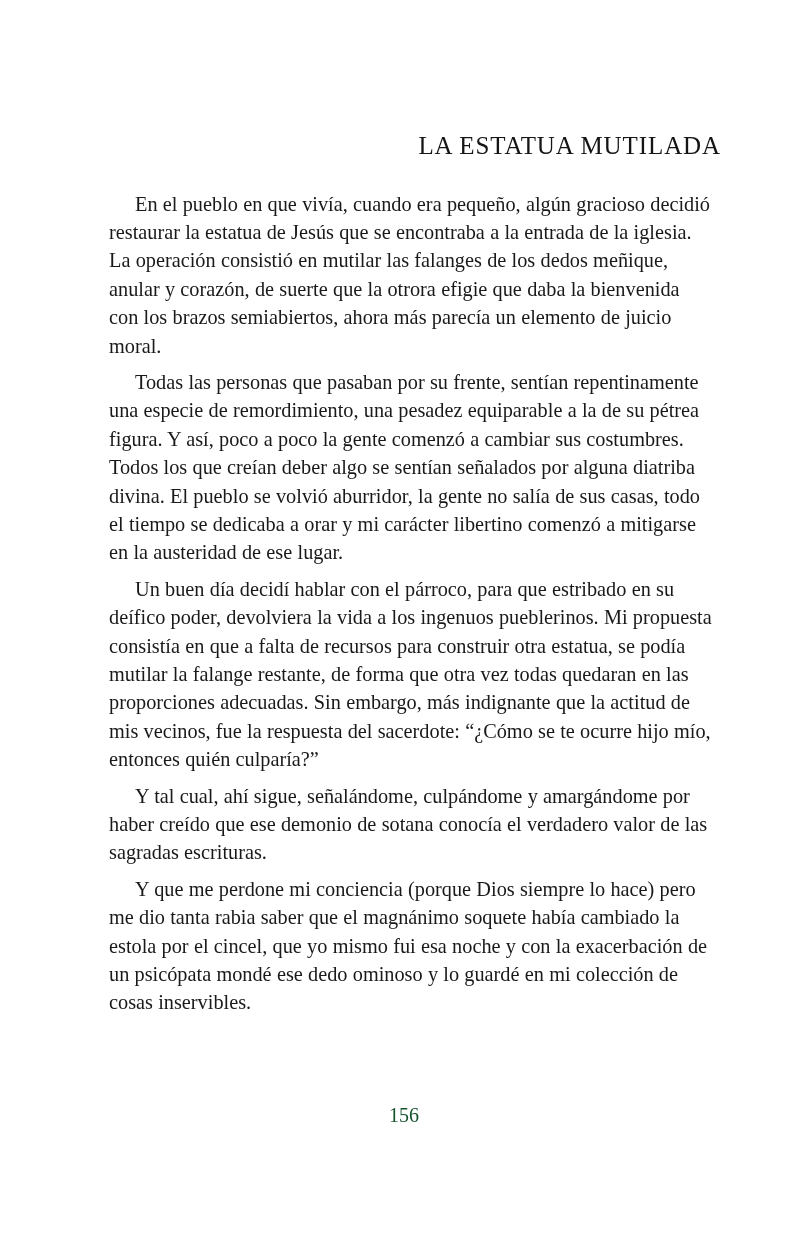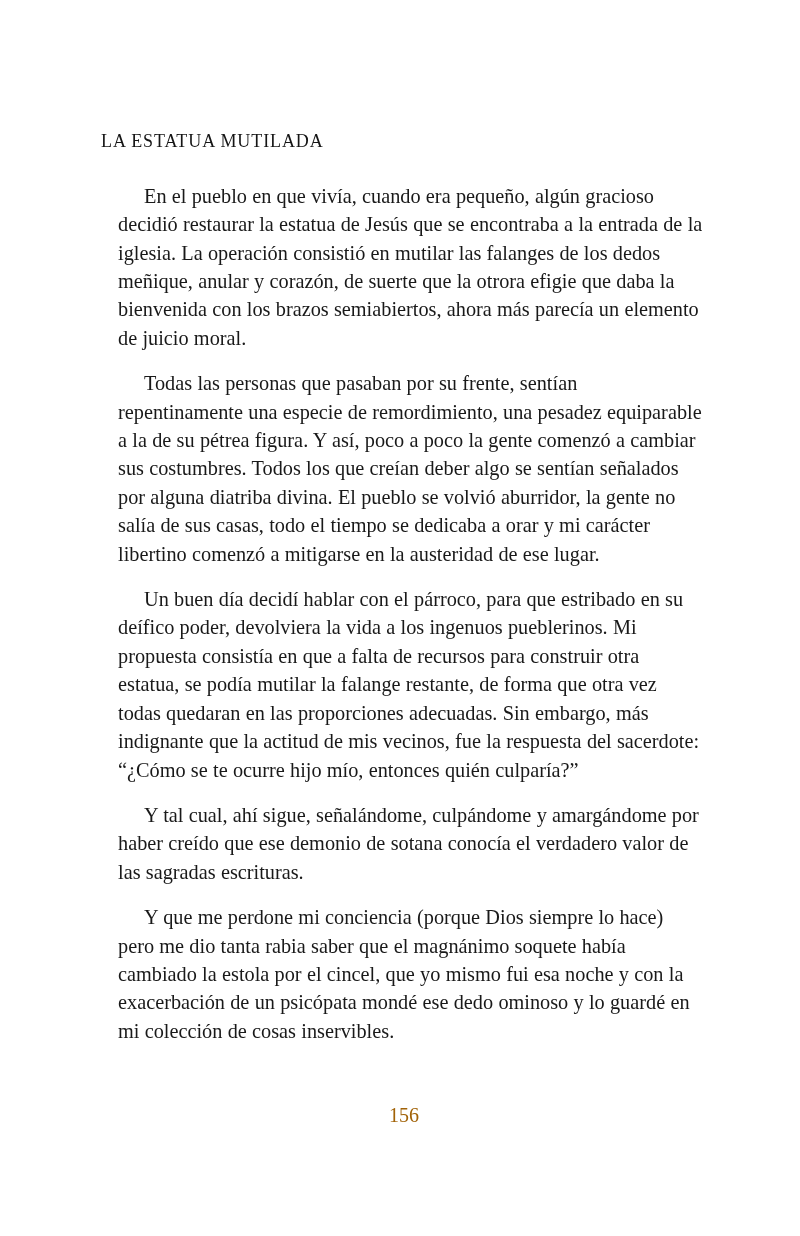--- a/index.html
+++ b/index.html
@@ -20,51 +20,51 @@
     overflow: hidden;
     box-sizing: border-box;
   }
   .content {
     position: absolute;
     left: 101px;
     top: 132px;
     width: 620px;
   }
   .chapter-title {
-    font-size: 18px;
+    font-size: 25px;
     letter-spacing: 0.9px;
-    text-align: left;
+    text-align: right;
     font-weight: 400;
     color: #151515;
     margin: 0 0 30px 0;
     text-transform: uppercase;
     line-height: 1.1;
   }
   .body-text {
     font-size: 20.3px;
     line-height: 28.4px;
     text-align: left;
     color: #191919;
     margin: 0;
     -webkit-font-smoothing: antialiased;
   }
   .body-text p {
-    margin: 17px;
+    margin: 8px;
     text-indent: 26px;
     hyphens: none;
     word-spacing: 0.2px;
   }
   .page-number {
     position: absolute;
     left: 8px;
     right: 0;
     top: 1105px;
     text-align: center;
     font-size: 20px;
-    color: #a16207;
+    color: #14532d;
     line-height: 1;
   }
 </style>
 </head>
 <body>
 
 <div class="page">
 
   <div class="content">
 

